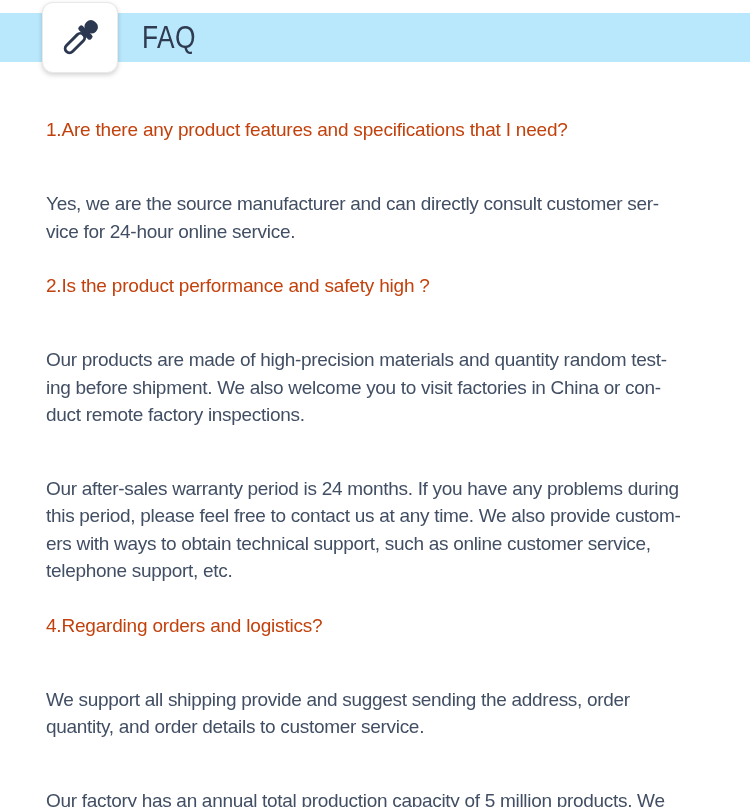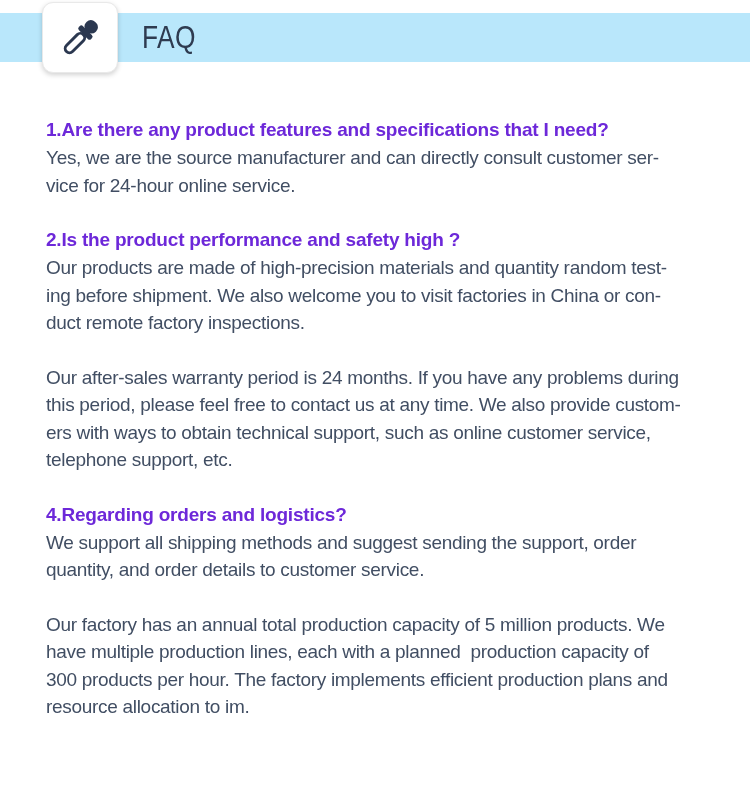--- a/index.html
+++ b/index.html
@@ -50,32 +50,33 @@
   }
 
   
   .content {
     margin: 41px 4px 0 46px;
     width: 700px;
   }
   .faq-item { margin-bottom: 27px; }
   .faq-question {
     font-size: 19px;
-    font-weight: 700;
-    color: #6d28d9;
+    font-weight: 400;
+    color: #c2410c;
     line-height: 28px;
     letter-spacing: -0.2px;
   }
   .faq-answer {
     font-size: 19px;
     font-weight: 400;
     color: #414e63;
     line-height: 27.5px;
     letter-spacing: -0.3px;
     white-space: pre-wrap;
+    margin-top: 46px;
   }
 </style>
 </head>
 <body>
 
 <div class="header">
   <div class="banner"></div>
   <div class="icon-card">
     <span>
       <svg width="46" height="46" viewBox="0 0 48 48">
@@ -103,21 +104,21 @@
 duct remote factory inspections.</div>
   </div>
   <div class="faq-item">
     <div class="faq-answer">Our after-sales warranty period is 24 months. If you have any problems during
 this period, please feel free to contact us at any time. We also provide custom-
 ers with ways to obtain technical support, such as online customer service,
 telephone support, etc.</div>
   </div>
   <div class="faq-item">
     <div class="faq-question">4.Regarding orders and logistics?</div>
-    <div class="faq-answer">We support all shipping methods and suggest sending the support, order
+    <div class="faq-answer">We support all shipping provide and suggest sending the address, order
 quantity, and order details to customer service.</div>
   </div>
   <div class="faq-item">
     <div class="faq-answer">Our factory has an annual total production capacity of 5 million products. We
 have multiple production lines, each with a planned  production capacity of
 300 products per hour. The factory implements efficient production plans and
 resource allocation to im.</div>
   </div>
 </div>
 

